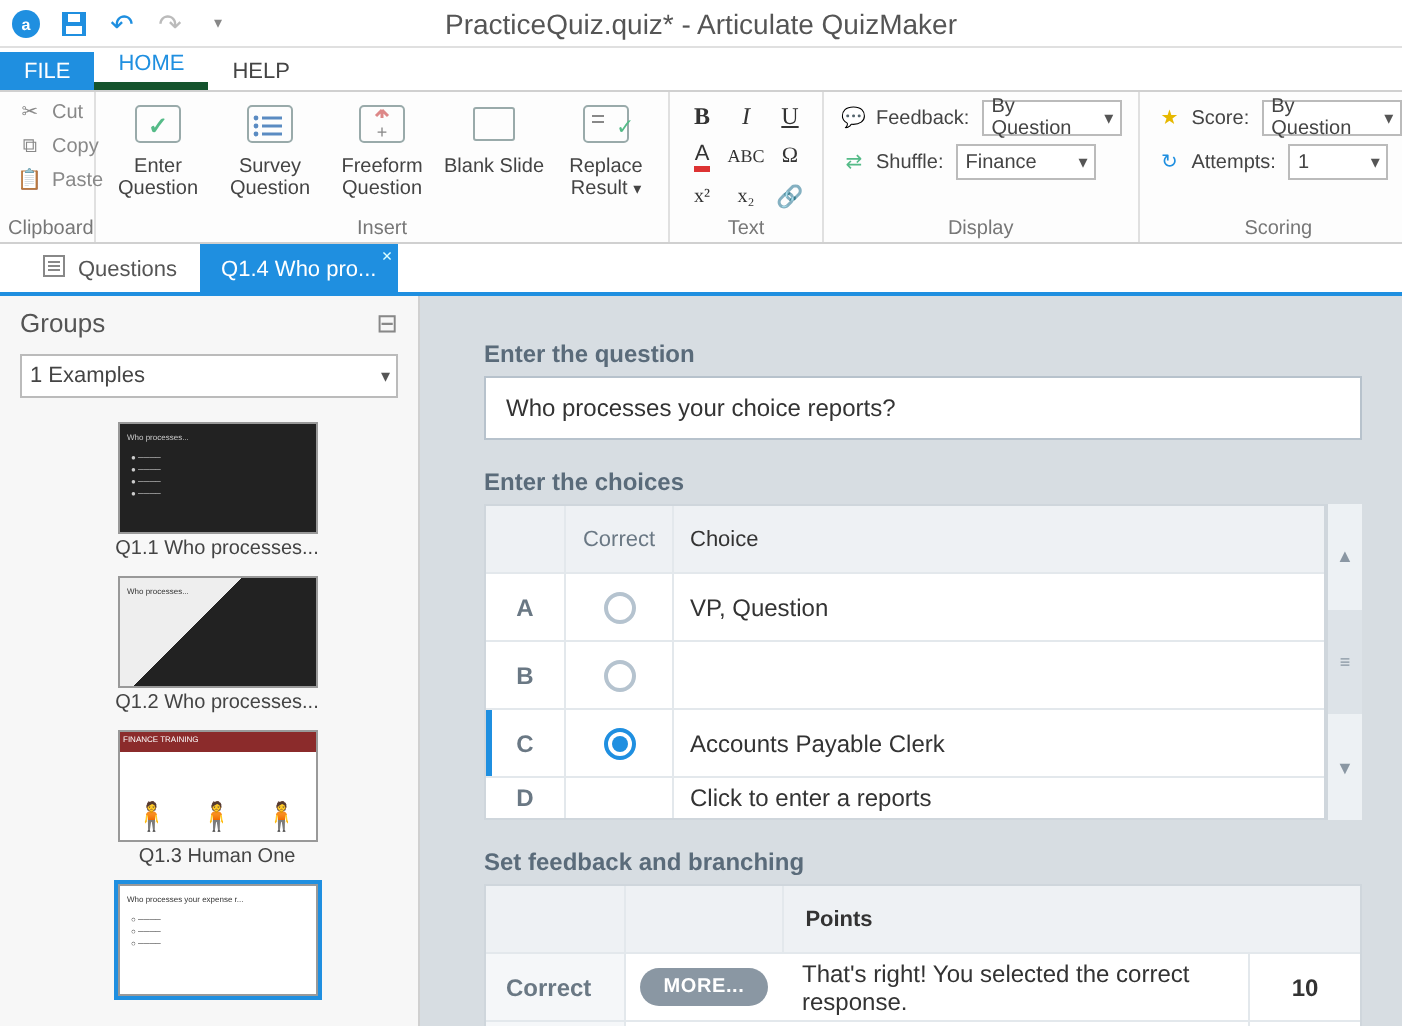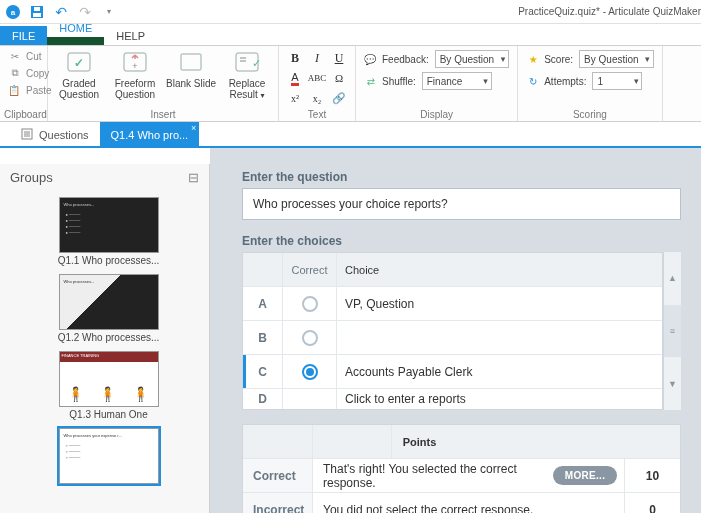--- a/index.html
+++ b/index.html
@@ -2,27 +2,27 @@
 <html><head>
 <meta charset="utf-8">
 <style>
   * { box-sizing: border-box; margin: 0; padding: 0; font-family: "Segoe UI", Arial, sans-serif; }
   body { background: #fff; width: 701px; height: 513px; overflow: hidden; font-size: 12px; color: #333; }
 
   
   .titlebar { height: 24px; background: #fff; display: flex; align-items: center; position: relative; border-bottom: 1px solid #e0e0e0;}
   .titlebar .qat { display: flex; align-items: center; padding-left: 4px; gap: 6px; }
   .titlebar .qat .icon { width: 18px; height: 18px; display:flex; align-items:center; justify-content:center; }
-  .titlebar .title { position:absolute; left:0; right:0; text-align:right; font-size:10px; color:#555; pointer-events:none;}
+  .titlebar .title { position:absolute; left:0; right:0; text-align:center; font-size:14px; color:#555; pointer-events:none;}
 
   
   .menutabs { height: 22px; display: flex; align-items: flex-end; border-bottom: 1px solid #d0d0d0; }
   .menutabs .tab { padding: 4px 12px 3px; font-size: 11px; color: #444; cursor: pointer; }
   .menutabs .tab.file { background: #1F8FE0; color: #fff; }
-  .menutabs .tab.active { color: #1F8FE0; border-bottom: 8px solid #14532d; }
+  .menutabs .tab.active { color: #1F8FE0; border-bottom: 4px solid #14532d; }
 
   
   .ribbon { height: 76px; background: #fdfdfd; display: flex; border-bottom: 1px solid #d0d0d0; }
   .ribbon .group { border-right: 1px solid #e0e0e0; padding: 2px 4px 1px; display: flex; flex-direction: column; justify-content: space-between; }
   .ribbon .group .controls { display:flex; align-items: flex-start; gap: 2px; flex:1; }
   .ribbon .group .label { text-align:center; font-size:10px; color:#777; padding-top:1px; }
   .bigbtn { width: 54px; display:flex; flex-direction:column; align-items:center; padding-top:2px; gap:2px; cursor:pointer; }
   .bigbtn .bicon { width:28px; height:26px; display:flex; align-items:center; justify-content:center; }
   .bigbtn .blabel { font-size:10px; text-align:center; line-height:11px; color:#444; }
   .smallbtn { display:flex; align-items:center; gap:4px; font-size:10px; color:#888; padding:1px 2px; cursor:pointer;}
@@ -39,21 +39,21 @@
 
   
   .doctabs { height: 26px; background:#fff; display:flex; align-items:flex-end; padding-left:10px; gap:0; border-bottom: 2px solid #1F8FE0;}
   .doctab { height:24px; padding:0 10px; display:flex; align-items:center; gap:6px; font-size:11px; border:1px solid transparent; border-bottom:none; position:relative;}
   .doctab.inactive { color:#555; }
   .doctab.active { background:#1F8FE0; color:#fff; }
   .doctab .close { position:absolute; top:0px; right:2px; font-size:9px; color:#dff; }
 
   
   .main { display:flex; height: calc(513px - 24px - 22px - 76px - 26px); }
-  .sidebar { width: 210px; background:#f7f7f7; border-right:1px solid #d0d0d0; display:flex; flex-direction:column;margin-top:16px;}
+  .sidebar { width: 210px; background:#f7f7f7; border-right:1px solid #d0d0d0; display:flex; flex-direction:column;}
   .groups-hdr { display:flex; justify-content:space-between; align-items:center; padding:6px 10px 4px; font-size:13px; color:#555;}
   .groups-select { margin:4px 10px; }
   .groups-select .ddcombo{ width: 100%; min-width:auto; height:22px; font-size:11px;}
   .thumbs { flex:1; overflow-y:auto; padding:8px 0 8px 8px; display:flex; flex-direction:column; gap:8px; align-items:center;}
   .thumbcard { width: 130px; display:flex; flex-direction:column; align-items:center; gap:2px;}
   .thumb { width:100px; height:56px; border:1px solid #999; background:#fff; position:relative;}
   .thumb.sel { outline:2px solid #1F8FE0; }
   .thumb .bullets { position:absolute; top:14px; left:6px; font-size:4px; line-height:6px; color:#444;}
   .thumblabel { font-size:10px; color:#444; max-width:120px; white-space:nowrap; overflow:hidden; text-overflow:ellipsis;}
 
@@ -150,21 +150,34 @@
 
   <div class="group">
     <div class="controls">
       <div class="bigbtn">
           <span class="bicon">
             <svg width="26" height="24">
               <rect x="2" y="2" width="22" height="18" rx="2" fill="none" stroke="#9aa" stroke-width="1"></rect>
               <text x="13" y="16" text-anchor="middle" fill="#5b8" font-size="12" font-weight="bold">✓</text>
             </svg>
           </span>
-          <span class="blabel">Graded
+          <span class="blabel">Enter
+Question</span>
+        </div>
+      <div class="bigbtn">
+          <span class="bicon">
+            <svg width="26" height="24">
+              <rect x="2" y="2" width="22" height="18" rx="2" fill="none" stroke="#9aa"></rect>
+              <path d="M9 8h10M9 12h10M9 16h10" stroke="#5a8bc2" stroke-width="1.5"></path>
+              <circle cx="6" cy="8" r="1.2" fill="#5a8bc2"></circle>
+              <circle cx="6" cy="12" r="1.2" fill="#5a8bc2"></circle>
+              <circle cx="6" cy="16" r="1.2" fill="#5a8bc2"></circle>
+            </svg>
+          </span>
+          <span class="blabel">Survey
 Question</span>
         </div>
       <div class="bigbtn">
           <span class="bicon">
             <svg width="26" height="24">
               <rect x="2" y="2" width="22" height="18" rx="2" fill="none" stroke="#9aa"></rect>
               <path d="M13 4v4 M13 4l-3 3 M13 4l3 3" stroke="#d88" stroke-width="1.5" fill="none"></path>
               <text x="13" y="18" text-anchor="middle" fill="#888" font-size="9">+</text>
             </svg>
           </span>
@@ -278,20 +291,23 @@
     <span class="close">×</span>
   </div>
 </div>
 
 <div class="main">
   <div class="sidebar">
     <div class="groups-hdr">
       <span>Groups</span>
       <span style="color:#888;">⊟</span>
     </div>
+    <div class="groups-select">
+      <div class="ddcombo">1 Examples</div>
+    </div>
     <div class="thumbs">
       <div class="thumbcard">
         <div class="thumb" style="background:#222;">
             <div style="position:absolute;top:4px;left:4px;font-size:4px;color:#ccc;">Who processes...</div>
             <div class="bullets" style="color:#ccc;">● ────<br>● ────<br>● ────<br>● ────</div>
           </div>
         <div class="thumblabel">Q1.1 Who processes...</div>
       </div>
       <div class="thumbcard">
         <div class="thumb">
@@ -361,32 +377,33 @@
           <div class="cell choice placeholder">Click to enter a reports</div>
         </div>
       </div>
       <div class="sidebtns">
         <div class="sb">▲</div>
         <div class="sb mid">≡</div>
         <div class="sb">▼</div>
       </div>
     </div>
 
+    <div class="section-lbl">Set feedback and branching</div>
     <div class="feedback-table">
       <div class="row hdr">
         <div class="fcell name" style="background:#eef1f4;"></div>
         <div class="fcell more"></div>
         <div class="fcell pts">Points</div>
       </div>
       <div class="row">
         <div class="fcell name">Correct</div>
-        <div class="fcell text">That's right!  You selected the correct response.</div>
         <div class="fcell more">
             <button class="morebtn">MORE...</button>
           </div>
+        <div class="fcell text">That's right!  You selected the correct response.</div>
         <div class="fcell pts">10</div>
       </div>
       <div class="row">
         <div class="fcell name">Incorrect</div>
         <div class="fcell text">You did not select the correct response.</div>
         <div class="fcell more"></div>
         <div class="fcell pts">0</div>
       </div>
     </div>
   </div>

